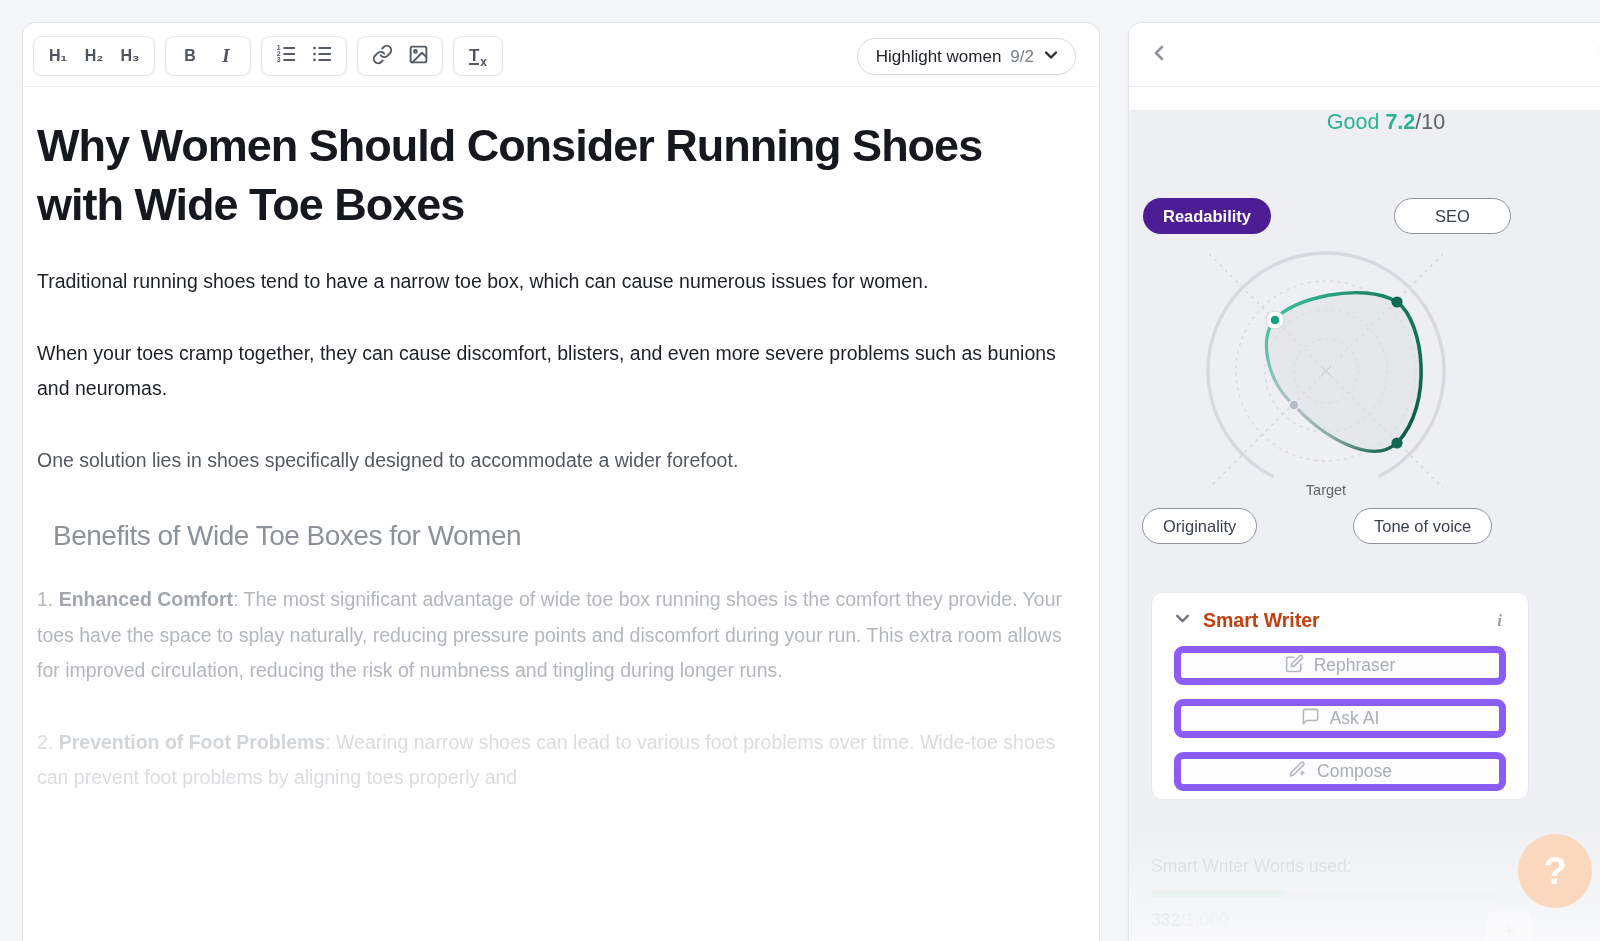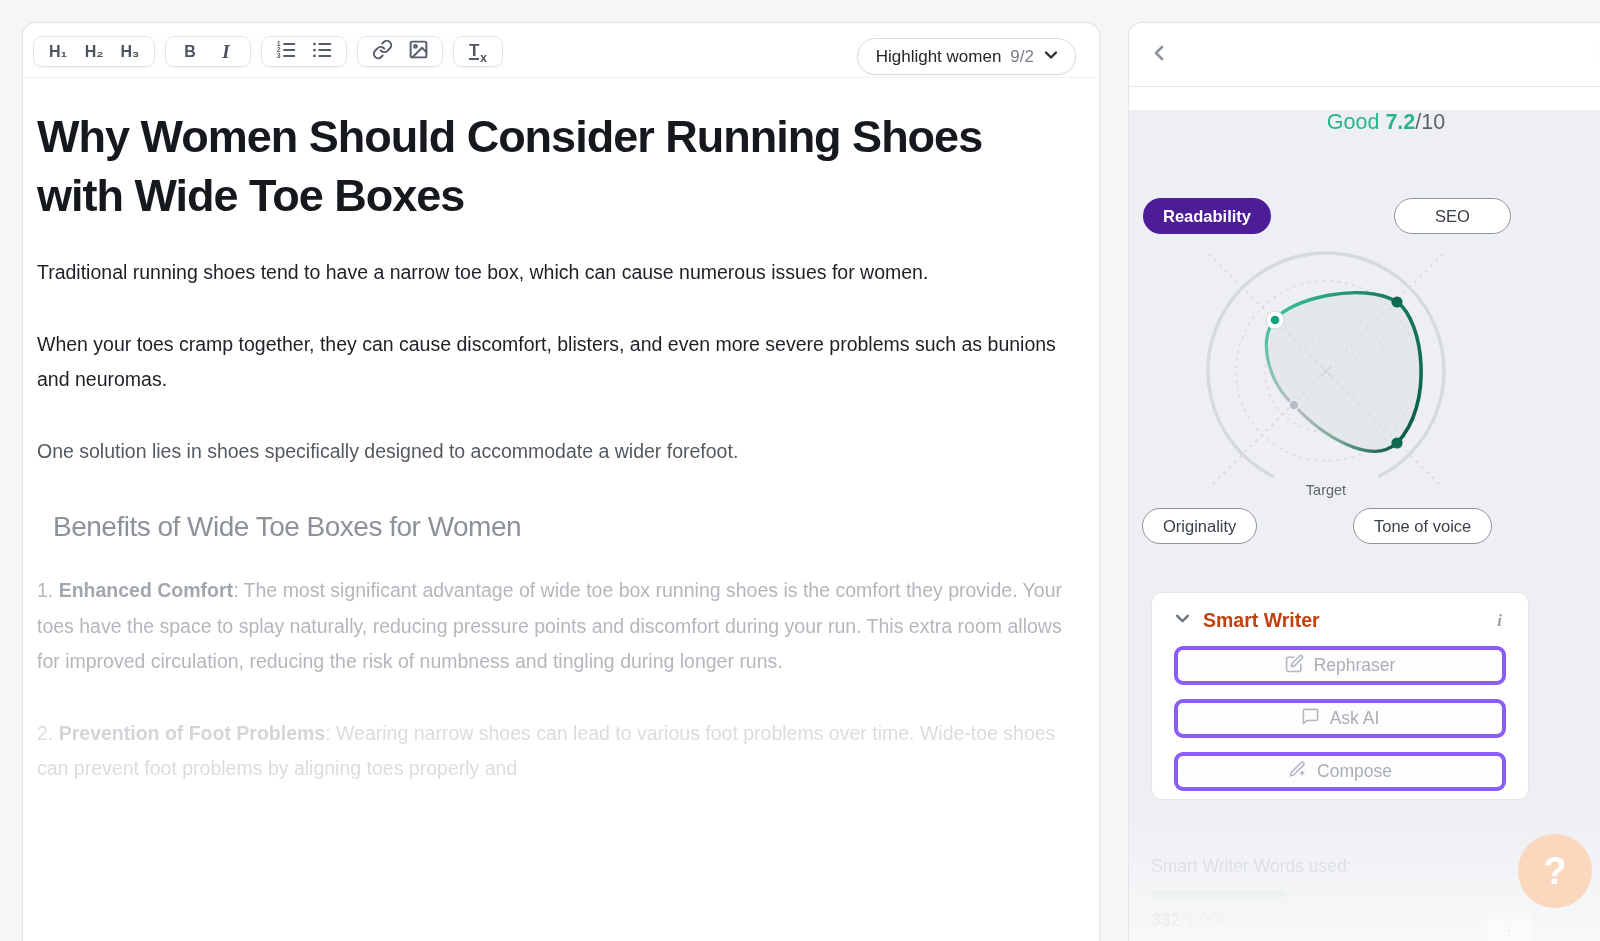--- a/index.html
+++ b/index.html
@@ -10,21 +10,21 @@
   .editor-card {
     position:absolute; left:22px; top:22px; width:1078px; height:919px;
     background:#fff; border:1px solid #e3e5e9; border-bottom:none;
     border-radius:14px 14px 0 0; box-shadow:0 1px 3px rgba(20,24,31,.04);
   }
   .toolbar {
     position:relative; display:flex; gap:10px; padding:13px 12px 10px 10px;
     border-bottom:1px solid #eef0f2;
   }
   .tb-group {
-    display:flex; align-items:center; height:31px; padding:0 6px;
+    display:flex; align-items:center; height:40px; padding:0 6px;
     background:#fff; border:1px solid #e2e4e8; border-radius:9px;
     box-shadow:0 1px 2px rgba(20,24,31,.05);
   }
   .tb-btn {
     min-width:36px; height:32px; display:flex; align-items:center; justify-content:center;
     padding:0 5px; border-radius:6px; color:#4d545d; font-size:16px; font-weight:bold;
     cursor:pointer; background:transparent; border:none;
   }
   .tb-btn svg { stroke:#555c66; }
   .tb-btn .italic-glyph { font-family:"Liberation Serif", serif; font-style:italic; font-size:19px; }
@@ -96,21 +96,21 @@
   .sw-card {
     position:absolute; left:22px; top:482px; width:378px;
     background:#fff; border:1px solid #e4e6e9; border-radius:11px; padding:16px 22px 8px 22px;
   }
   .sw-header { display:flex; align-items:center; gap:12px; }
   .sw-title { font-size:19.5px; font-weight:bold; color:#c2410c; flex:1; }
   .sw-info { font-family:"Liberation Serif", serif; font-style:italic; font-weight:bold;
     color:#9ba1a8; font-size:17px; cursor:pointer; padding:0 4px; background:none; border:none; }
   .sw-btn {
     width:100%; height:39px; margin-top:14px; display:flex; align-items:center; justify-content:center;
-    gap:10px; background:#fdfdfe; border:4px solid #8b5cf6; border-radius:9px;
+    gap:10px; background:#fdfdfe; border:7px solid #8b5cf6; border-radius:9px;
     font-size:17.5px; color:#a9aeb5; cursor:pointer;
   }
   .sw-btn svg { stroke:#b3b8bf; }
 
   .words-block { position:absolute; left:22px; top:746px; width:378px; opacity:.55; }
   .words-label { font-size:17.5px; color:#b9bec4; }
   .words-track { margin-top:13px; width:352px; height:7px; border-radius:4px; background:#e6e9ec; }
   .words-fill { width:38%; height:100%; border-radius:4px; background:#cde7dc; }
   .words-count { margin-top:13px; font-size:17.5px; color:#d2d5d9; }
   .words-count b { color:#bcc1c6; }

